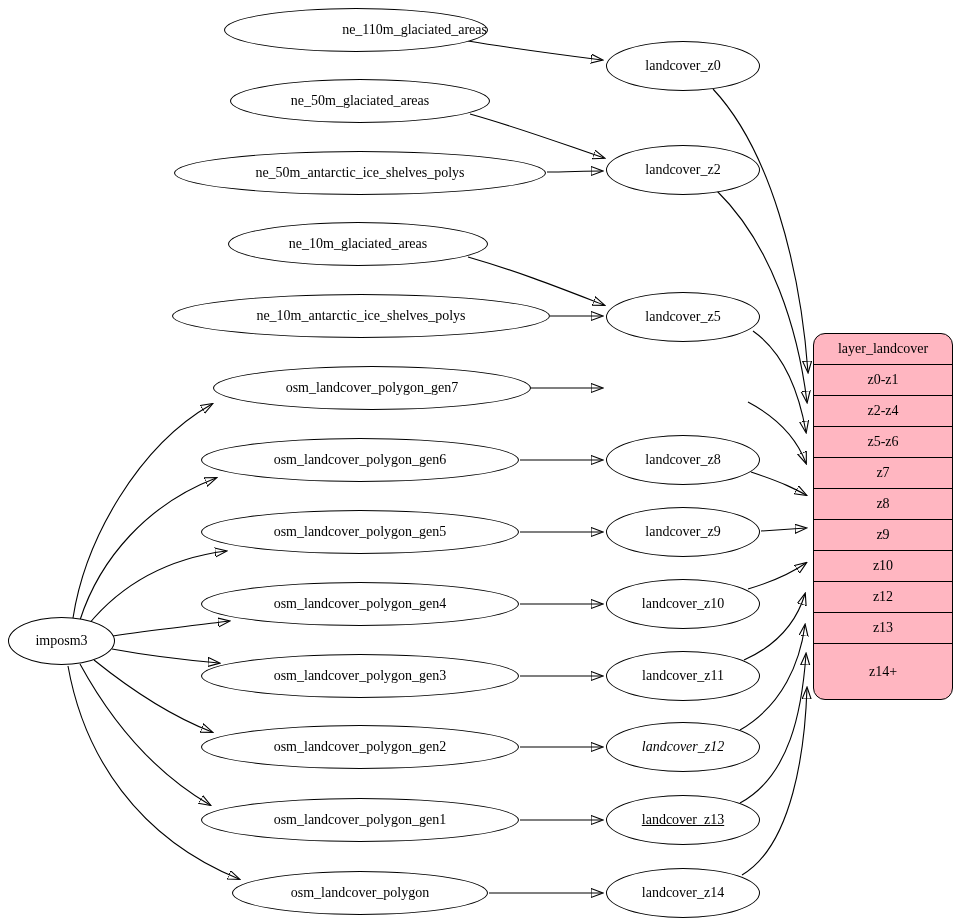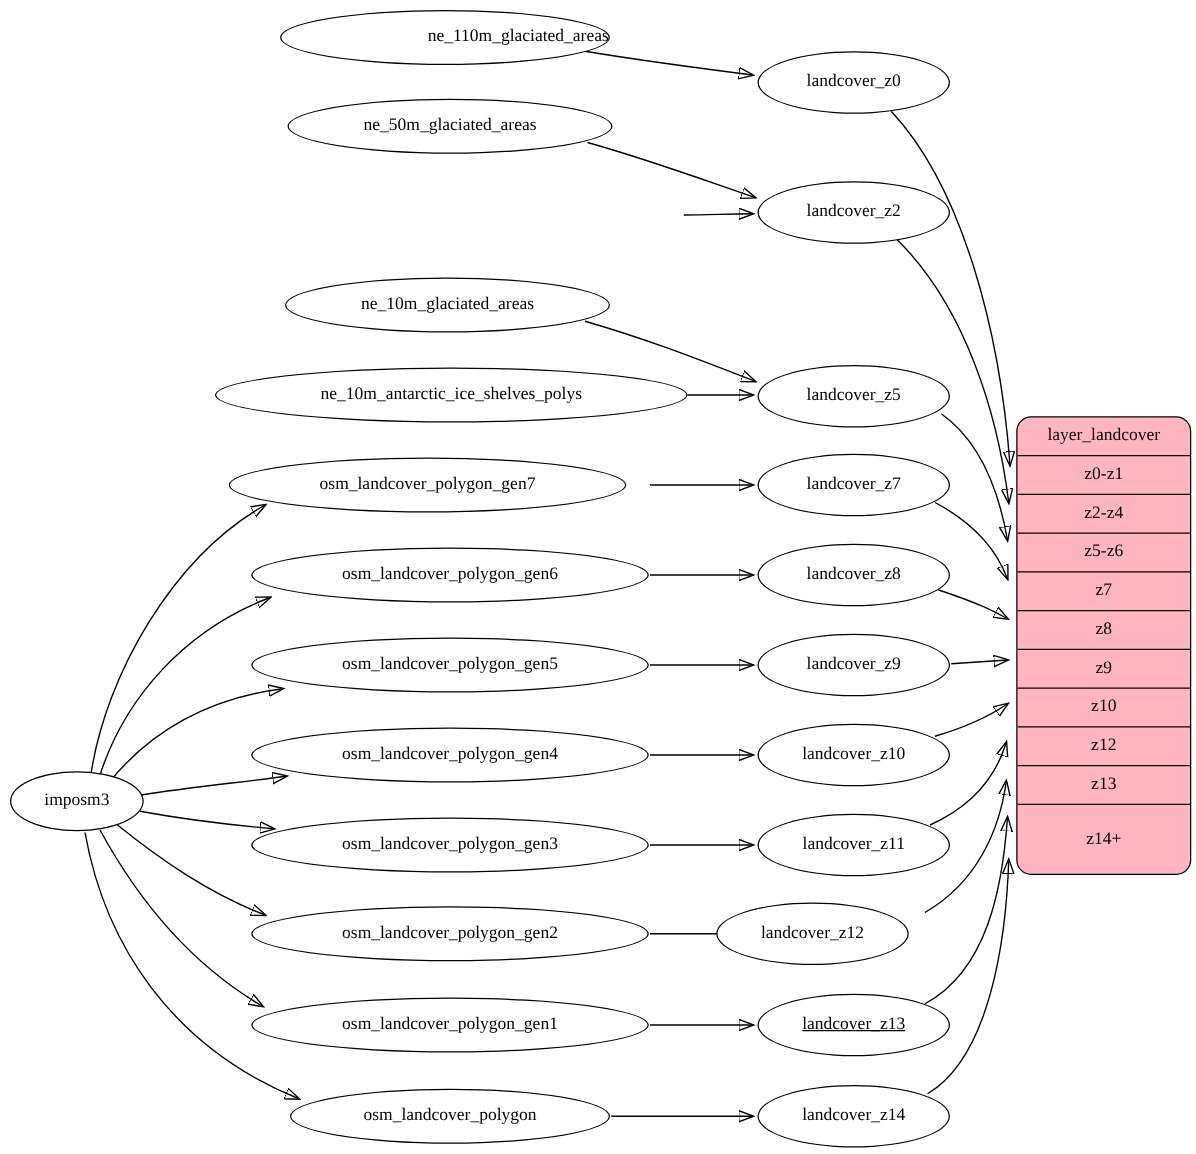--- a/index.html
+++ b/index.html
@@ -95,27 +95,30 @@
   <div class="ellipse" style="left:8px;top:617px;width:107px;height:48px;">
       <span>imposm3</span>
     </div>
 
   <div class="ellipse" style="left:224px;top:8px;width:264px;height:44px;justify-content:flex-end;">
       <span>ne_110m_glaciated_areas</span>
     </div>
   <div class="ellipse" style="left:230px;top:79px;width:260px;height:44px;">
       <span>ne_50m_glaciated_areas</span>
     </div>
+  <div class="ellipse" style="left:174px;top:151px;width:372px;height:44px;">
+      <span>ne_50m_antarctic_ice_shelves_polys</span>
+    </div>
   <div class="ellipse" style="left:228px;top:222px;width:260px;height:44px;">
       <span>ne_10m_glaciated_areas</span>
     </div>
   <div class="ellipse" style="left:172px;top:294px;width:378px;height:44px;">
       <span>ne_10m_antarctic_ice_shelves_polys</span>
     </div>
-  <div class="ellipse" style="left:183px;top:366px;width:318px;height:44px;align-items:center;">
+  <div class="ellipse" style="left:213px;top:366px;width:318px;height:44px;align-items:center;">
       <span>osm_landcover_polygon_gen7</span>
     </div>
   <div class="ellipse" style="left:201px;top:438px;width:318px;height:44px;">
       <span>osm_landcover_polygon_gen6</span>
     </div>
   <div class="ellipse" style="left:201px;top:510px;width:318px;height:44px;">
       <span>osm_landcover_polygon_gen5</span>
     </div>
   <div class="ellipse" style="left:201px;top:582px;width:318px;height:44px;">
       <span>osm_landcover_polygon_gen4</span>
@@ -135,36 +138,33 @@
 
   <div class="ellipse" style="left:606px;top:41px;width:154px;height:50px;">
       <span>landcover_z0</span>
     </div>
   <div class="ellipse" style="left:606px;top:145px;width:154px;height:50px;">
       <span>landcover_z2</span>
     </div>
   <div class="ellipse" style="left:606px;top:292px;width:154px;height:50px;">
       <span>landcover_z5</span>
     </div>
-  <div class="ellipse" style="left:606px;top:363px;width:154px;height:50px;">
-      <span>landcover_z7</span>
-    </div>
   <div class="ellipse" style="left:606px;top:435px;width:154px;height:50px;">
       <span>landcover_z8</span>
     </div>
   <div class="ellipse" style="left:606px;top:507px;width:154px;height:50px;">
       <span>landcover_z9</span>
     </div>
   <div class="ellipse" style="left:606px;top:579px;width:154px;height:50px;">
       <span>landcover_z10</span>
     </div>
   <div class="ellipse" style="left:606px;top:651px;width:154px;height:50px;">
       <span>landcover_z11</span>
     </div>
-  <div class="ellipse" style="left:573px;top:722px;width:154px;height:50px;">
+  <div class="ellipse" style="left:606px;top:722px;width:154px;height:50px;font-style:italic;">
       <span>landcover_z12</span>
     </div>
   <div class="ellipse" style="left:606px;top:795px;width:154px;height:50px;text-decoration:underline;">
       <span>landcover_z13</span>
     </div>
   <div class="ellipse" style="left:606px;top:868px;width:154px;height:50px;">
       <span>landcover_z14</span>
     </div>
 
   <div class="table" style="left:813px;top:333px;width:140px;height:367px;">

